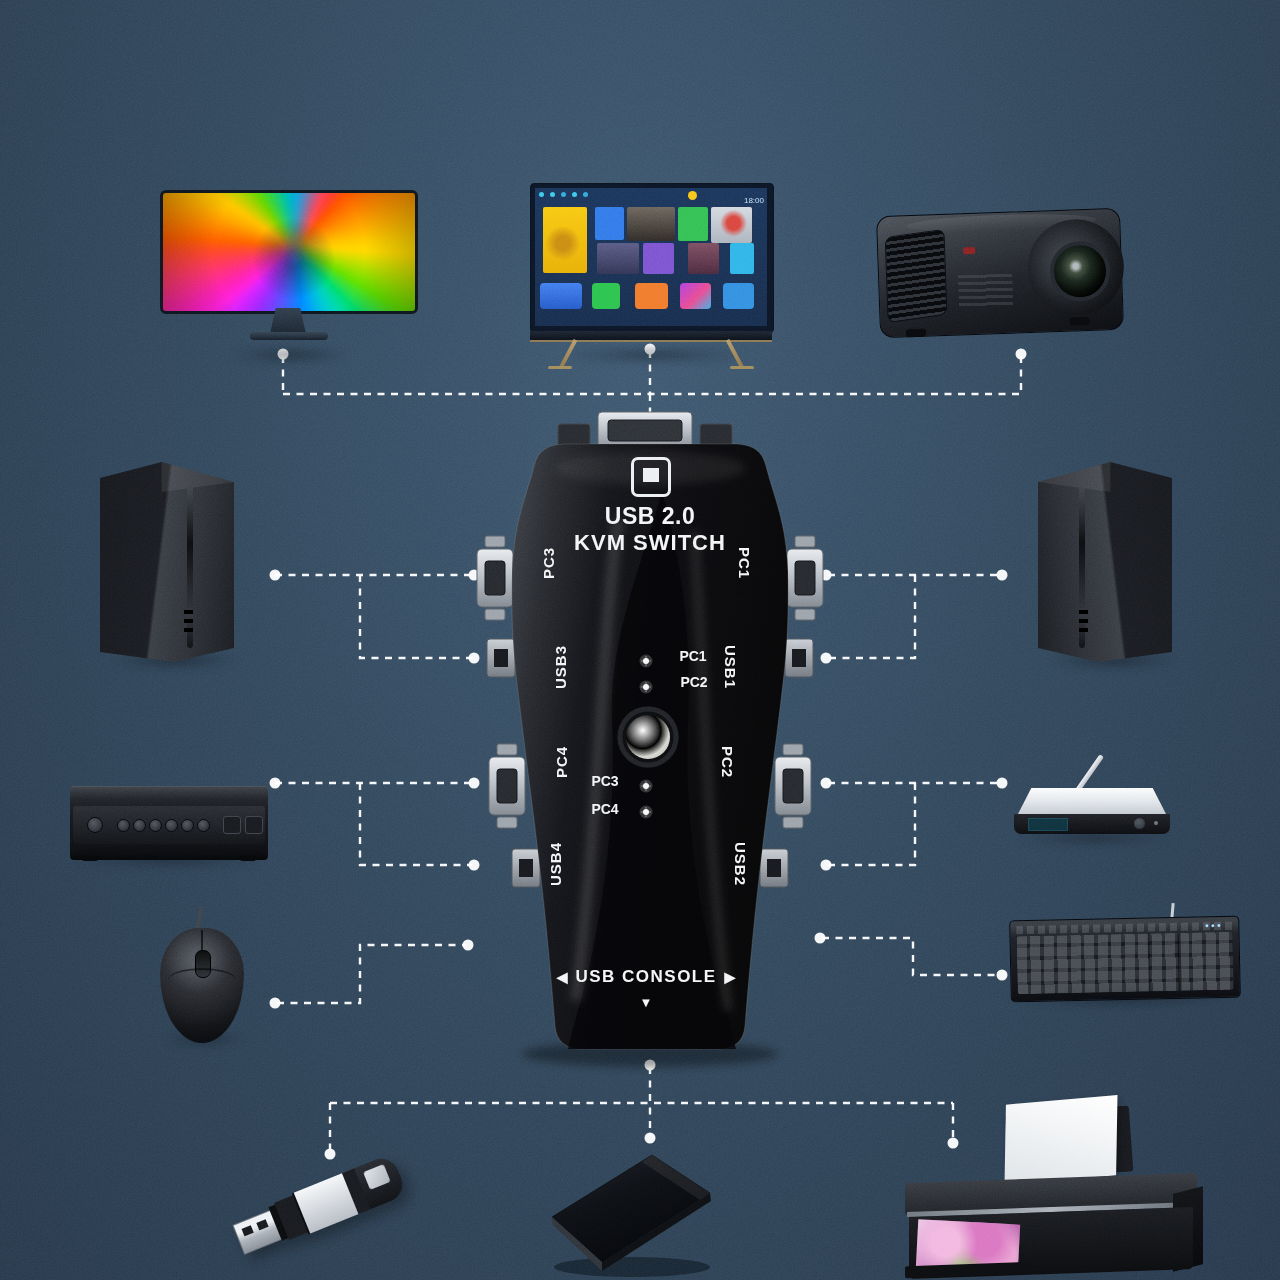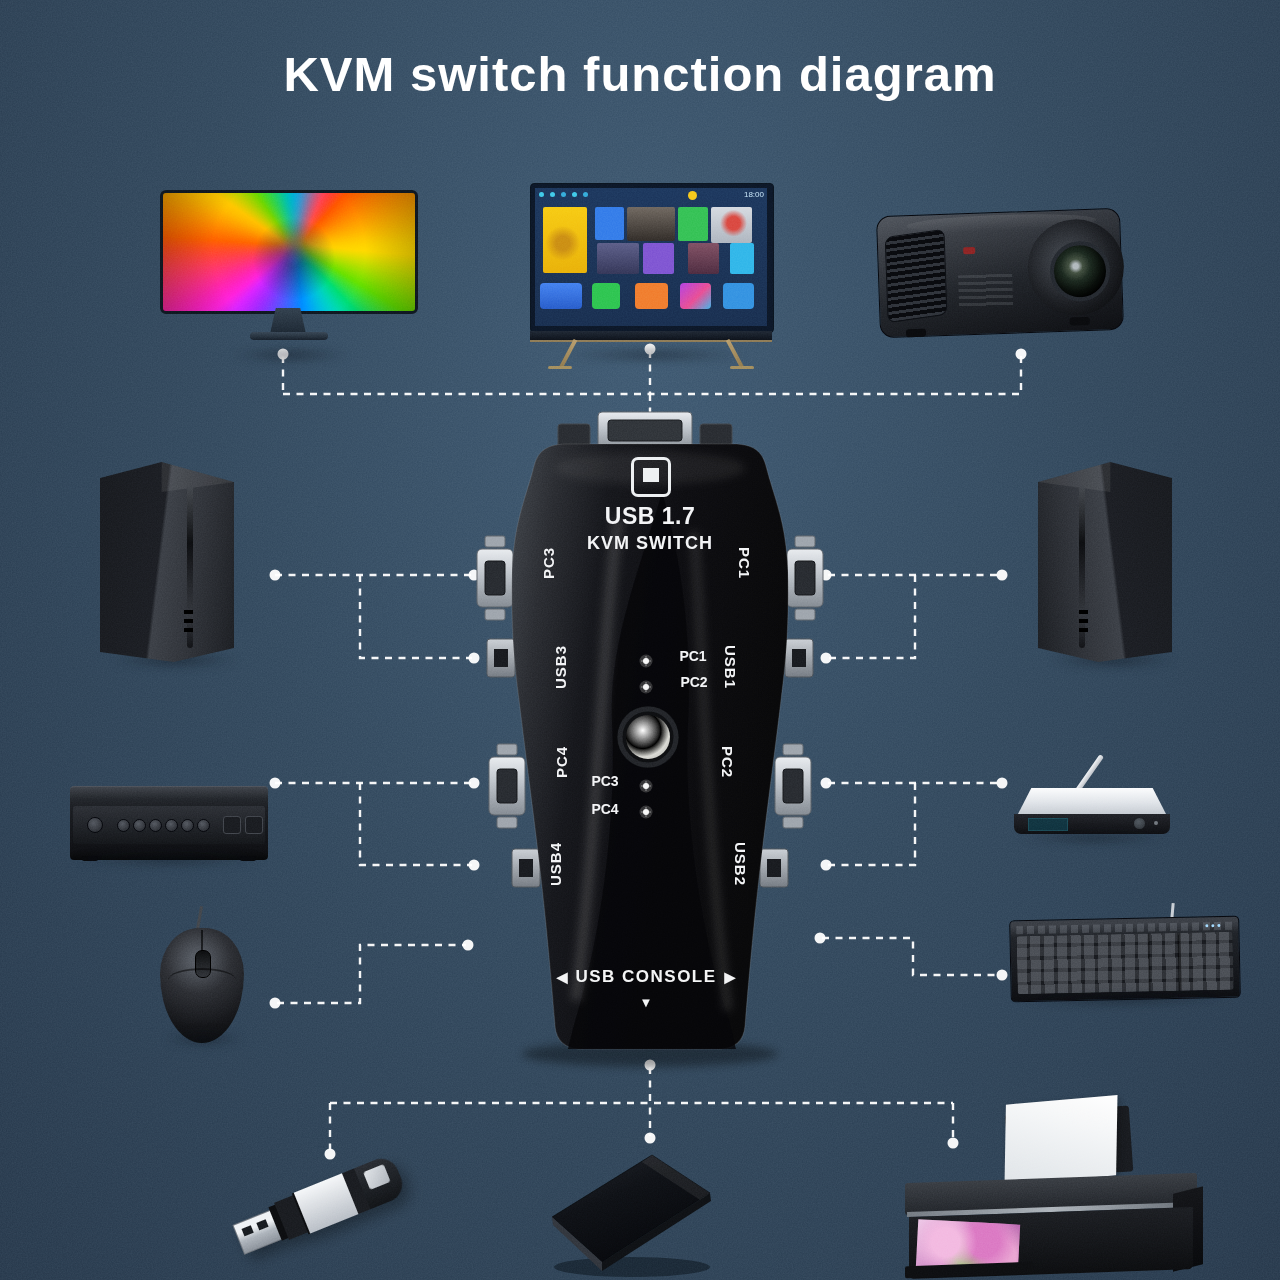--- a/index.html
+++ b/index.html
@@ -28,21 +28,21 @@
     filter:blur(7px) saturate(1.5);transform:rotate(-10deg);}
   .mon-swirl2{position:absolute;inset:0;
     background:radial-gradient(circle at 52% 56%, rgba(15,35,60,.55) 0 5%, transparent 28%),
     radial-gradient(circle at 50% 50%, transparent 55%, rgba(0,0,0,.28) 100%);}
   .mon-stand{left:270px;top:308px;width:36px;height:26px;background:linear-gradient(180deg,#2c3a48,#17212c);
     clip-path:polygon(16% 0,84% 0,100% 100%,0 100%);}
   .mon-base{left:250px;top:332px;width:78px;height:8px;border-radius:4px;background:linear-gradient(180deg,#31404f,#131b25);}
   
   .tv-frame{left:530px;top:183px;width:242px;height:148px;background:#0a1322;border:1px solid #08101a;border-radius:4px;}
   .tv-screen{left:535px;top:188px;width:232px;height:138px;background:linear-gradient(180deg,#183158,#15294a);overflow:hidden;}
-  .tv-time{position:absolute;right:3px;top:2px;font-size:8px;color:#bfe0f5;}
+  .tv-time{position:absolute;right:3px;top:8px;font-size:8px;color:#bfe0f5;}
   .tv-dotline{position:absolute;left:4px;top:4px;width:5px;height:5px;border-radius:50%;background:#39c7e8;
     box-shadow:11px 0 0 #39c7e8, 22px 0 0 #2fa8d8, 33px 0 0 #39c7e8, 44px 0 0 #2fa8d8;}
   .tv-sun{position:absolute;left:153px;top:3px;width:9px;height:9px;border-radius:50%;background:#f5c516;}
   .tile{position:absolute;border-radius:2px;}
   .tv-bar{left:530px;top:331px;width:242px;height:9px;background:linear-gradient(180deg,#1a222e,#0b0f16);
     border-bottom:2px solid #8a7650;}
   .tv-leg{position:absolute;width:4px;height:32px;background:linear-gradient(180deg,#b59a68,#8a7346);}
   .tv-foot{position:absolute;width:24px;height:3px;border-radius:2px;background:#a08a58;}
   
   .proj{left:878px;top:212px;width:244px;height:122px;transform:rotate(-2deg);}
@@ -153,21 +153,21 @@
       radial-gradient(circle at 80% 70%, #e8a0d0 0 20%, transparent 42%),
       linear-gradient(135deg,#eec6e6,#c06ab4 60%,#9a4f92);}
   .pr-tray{position:absolute;left:0;top:172px;width:128px;height:12px;transform:skewY(-2deg);background:#0b0c0e;border-radius:2px;}
   
   #hdd-svg{position:absolute;left:540px;top:1145px;z-index:2;}
   #kvm-svg{position:absolute;left:440px;top:400px;z-index:3;}
   
   .kvm-label{position:absolute;z-index:4;color:#f2f3f5;font-weight:bold;white-space:nowrap;
     transform:translate(-50%,-50%);}
   .kvm-line1{font-size:23px;letter-spacing:.5px;}
-  .kvm-line2{font-size:18px;letter-spacing:1px;}
+  .kvm-line2{font-size:22px;letter-spacing:1px;}
   .side-l{font-size:15px;letter-spacing:1px;transform:translate(-50%,-50%) rotate(-90deg);}
   .side-r{font-size:15px;letter-spacing:1px;transform:translate(-50%,-50%) rotate(90deg);}
   .led-label{font-size:14px;}
   .console-line{position:absolute;left:496px;top:977px;width:300px;text-align:center;z-index:4;
     color:#f2f3f4;font-weight:bold;font-size:17px;letter-spacing:1.5px;transform:translateY(-50%);}
   .console-line .arr{font-size:14px;letter-spacing:0;margin:0 8px;}
   .console-down{position:absolute;left:496px;top:995px;width:300px;text-align:center;z-index:4;
     color:#f2f3f4;font-size:13px;}
   .usb-b-icon{position:absolute;left:631px;top:457px;width:34px;height:34px;z-index:4;
     border:3px solid #eceff1;border-radius:7px;}
@@ -217,21 +217,20 @@
       <polyline points="650,1067 650,1136" class="conn-line"></polyline>
       <circle cx="650" cy="1065" r="5.5" class="conn-dot"></circle>
       <circle cx="650" cy="1138" r="5.5" class="conn-dot"></circle>
       <polyline points="330,1103 953,1103" class="conn-line"></polyline>
       <polyline points="330,1103 330,1150" class="conn-line"></polyline>
       <circle cx="330" cy="1154" r="5.5" class="conn-dot"></circle>
       <polyline points="953,1103 953,1139" class="conn-line"></polyline>
       <circle cx="953" cy="1143" r="5.5" class="conn-dot"></circle>
     </svg>
 
-  <div class="title">KVM switch function diagram</div>
 
   <div>
     <div class="shadow" style="left:230px;top:348px;width:120px;height:14px;"></div>
     <div class="abs dev mon-screen">
       <div class="mon-swirl"></div>
       <div class="mon-swirl2"></div>
     </div>
     <div class="abs dev mon-stand"></div>
     <div class="abs dev mon-base"></div>
   </div>
@@ -499,21 +498,21 @@
     <g>
       <circle cx="646" cy="812" r="6.5" fill="#fff" opacity="0.16"></circle>
         <circle cx="646" cy="812" r="3" fill="#fff" opacity="0.95"></circle>
       <path d="M 641 812 H 651 M 646 807 V 817" stroke="#fff" stroke-width="1" opacity="0.45"></path>
     </g>
   </svg>
 
   <div class="usb-b-icon">
       <div class="inner"></div>
     </div>
-  <div class="kvm-label kvm-line1" style="left:650px;top:516px;">USB 1.7</div>
+  <div class="kvm-label kvm-line1" style="left:650px;top:516px;">USB 2.0</div>
   <div class="kvm-label kvm-line2" style="left:650px;top:543px;">KVM SWITCH</div>
 
   <div class="kvm-label side-l" style="left:548px;top:563px;">PC3</div>
   <div class="kvm-label side-l" style="left:560px;top:667px;">USB3</div>
   <div class="kvm-label side-l" style="left:561px;top:762px;">PC4</div>
   <div class="kvm-label side-l" style="left:555px;top:864px;">USB4</div>
   <div class="kvm-label side-r" style="left:744px;top:563px;">PC1</div>
   <div class="kvm-label side-r" style="left:730px;top:667px;">USB1</div>
   <div class="kvm-label side-r" style="left:727px;top:762px;">PC2</div>
   <div class="kvm-label side-r" style="left:740px;top:864px;">USB2</div>

